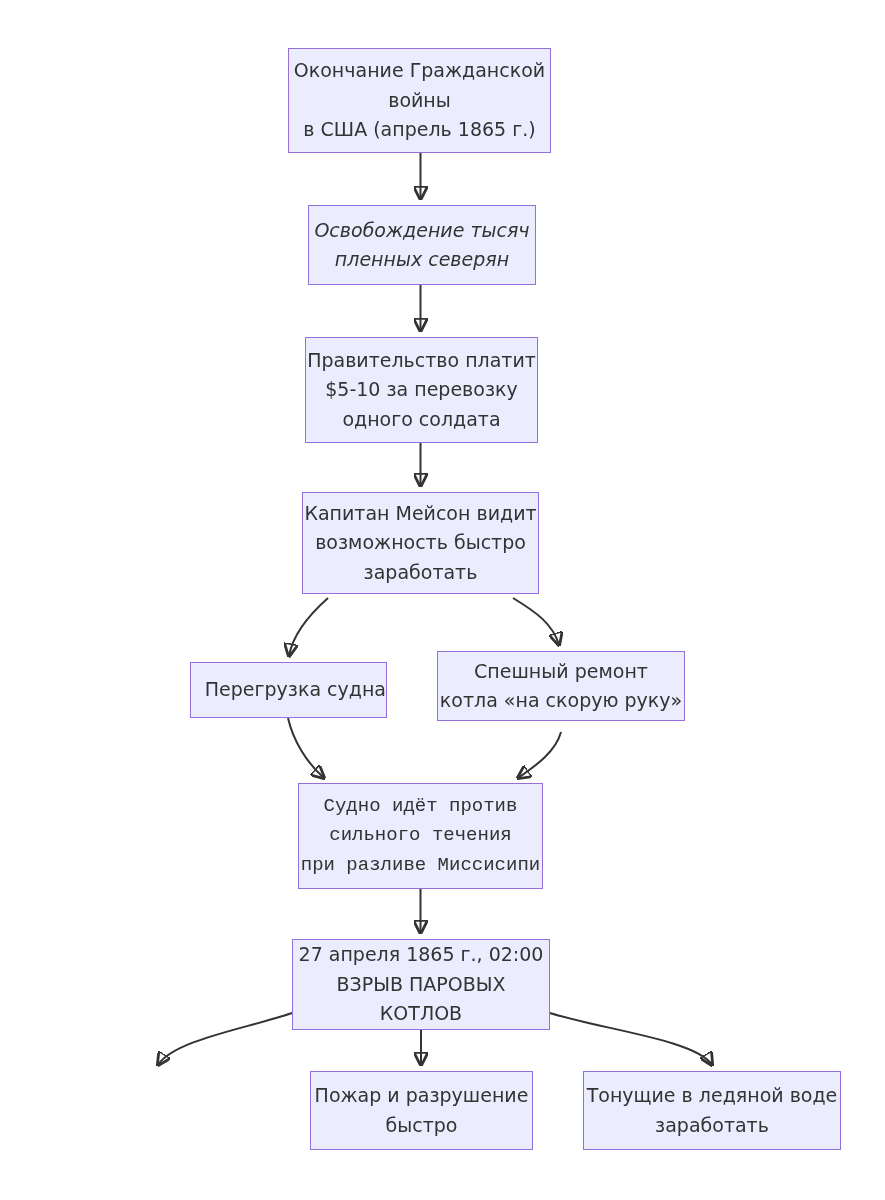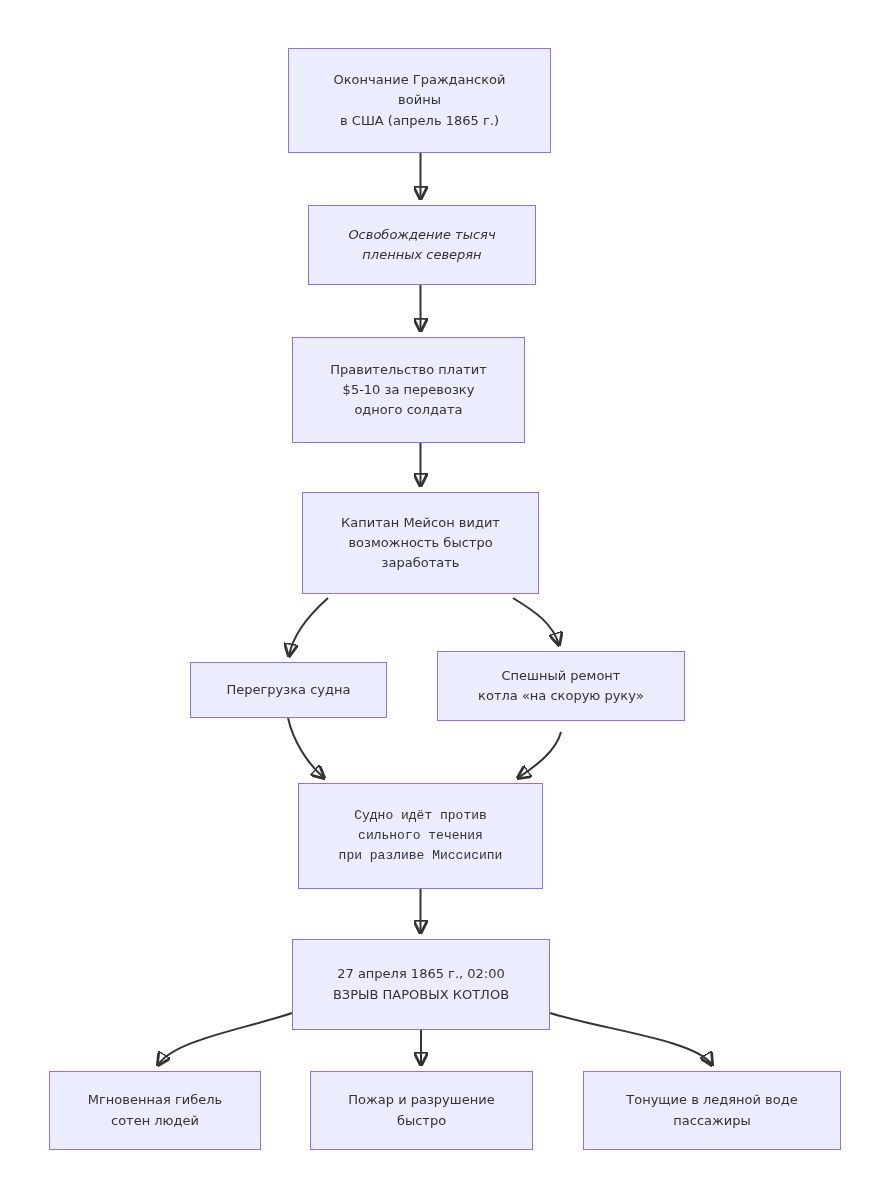--- a/index.html
+++ b/index.html
@@ -29,33 +29,33 @@
   }
   .node {
     position: absolute;
     display: flex;
     align-items: center;
     justify-content: center;
     background: #ECECFF;
     border: 1.5px solid #9370DB;
     box-sizing: border-box;
     color: #333333;
-    font-size: 13px;
+    font-size: 19px;
     line-height: 1.55;
     text-align: center;
   }
   .node .label {
     white-space: pre-line;
   }
   
   #n-civil-war-end   { left: 288px; top: 48px;   width: 263px; height: 105px; }
   #n-prisoners       { left: 308px; top: 205px;  width: 228px; height: 80px; font-style: italic;  }
-  #n-government-pays { left: 292px; top: 337px;  width: 233px; height: 106px; }
+  #n-government-pays { left: 305px; top: 337px;  width: 233px; height: 106px; }
   #n-captain-mason   { left: 302px; top: 492px;  width: 237px; height: 102px; }
-  #n-overload        { left: 190px; top: 662px;  width: 197px; height: 56px;  }
+  #n-overload        { left: 190px; top: 662px;  width: 197px; height: 56px; justify-content: flex-end;  }
   #n-hasty-repair    { left: 437px; top: 651px;  width: 248px; height: 70px;  }
   #n-against-current { left: 298px; top: 783px;  width: 245px; height: 106px; font-family: Liberation Mono, monospace; }
   #n-explosion       { left: 292px; top: 939px;  width: 258px; height: 91px;  }
   #n-instant-death   { left: 49px;  top: 1071px; width: 212px; height: 79px;  }
   #n-fire            { left: 310px; top: 1071px; width: 223px; height: 79px;  }
   #n-drowning        { left: 583px; top: 1071px; width: 258px; height: 79px;  }
 </style>
 </head>
 <body>
 
@@ -116,28 +116,24 @@
     <span class="label">Судно идёт против
 сильного течения
 при разливе Миссисипи</span>
   </div>
 
   <div class="node" id="n-explosion">
     <span class="label">27 апреля 1865 г., 02:00
 ВЗРЫВ ПАРОВЫХ КОТЛОВ</span>
   </div>
 
-  <div class="node" id="n-instant-death">
-    <span class="label">Мгновенная гибель
-сотен людей</span>
-  </div>
 
   <div class="node" id="n-fire">
     <span class="label">Пожар и разрушение
 быстро</span>
   </div>
 
   <div class="node" id="n-drowning">
     <span class="label">Тонущие в ледяной воде
-пассажиры</span>
+заработать</span>
   </div>
 
 </div>
 
 </body></html>

